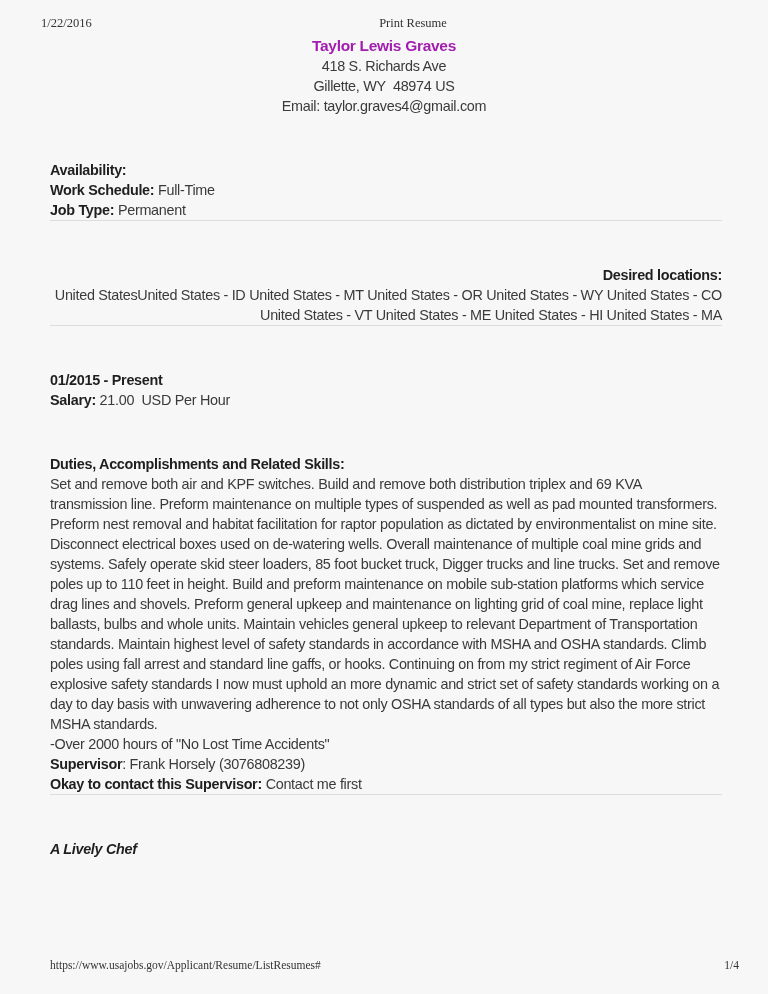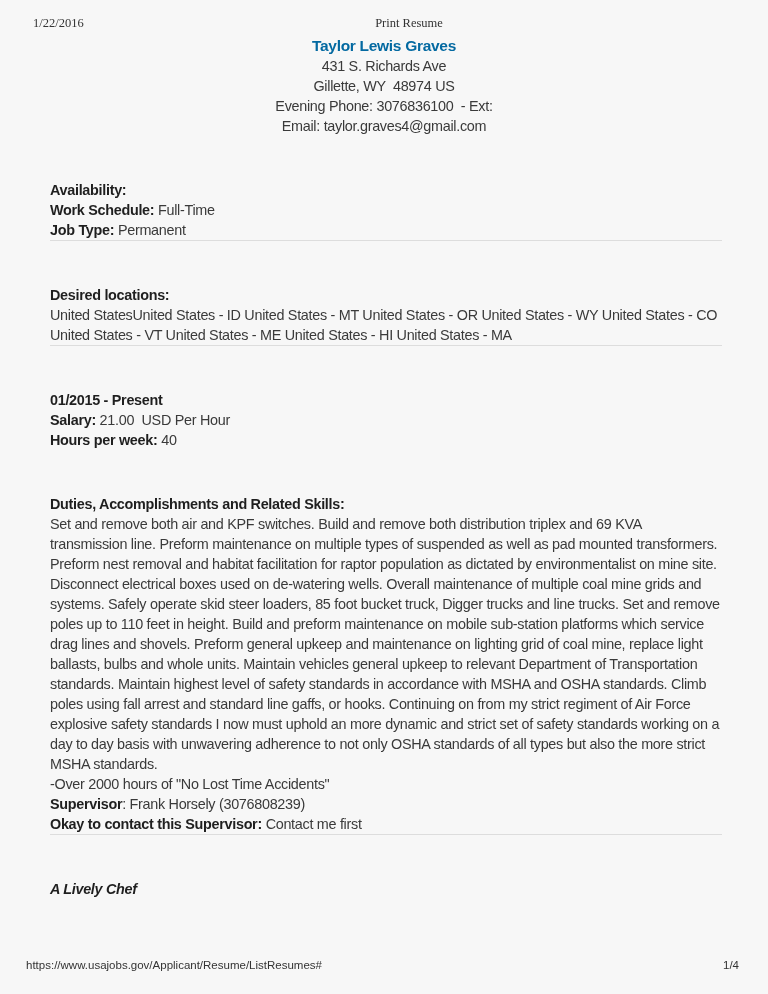--- a/index.html
+++ b/index.html
@@ -17,37 +17,38 @@
   [data-bind] { white-space: pre-wrap; }
 
   
   .print-header {
     position: relative;
     padding: 16px 33px 0 33px;
     font-family: "Liberation Serif", serif;
     font-size: 12.5px;
     color: #333333;
     height: 16px;
+    margin-left: 8px;
   }
   .print-date { position: absolute; left: 33px; top: 16px; }
   .print-title {
     position: absolute;
     left: 50%;
     top: 16px;
     transform: translateX(-50%);
     margin-left: 25px;
   }
   .print-footer {
     position: absolute;
-    left: 26px;
+    left: 50px;
     right: 29px;
     top: 959px;
     display: flex;
     justify-content: space-between;
-    font-family: Liberation Sans, sans-serif;
+    font-family: Liberation Serif, serif;
     font-size: 11.5px;
     color: #333333;
   }
 
   
   .doc {
     color: #3a3a3a;
     font-size: 14.4px;
     line-height: 20px;
     letter-spacing: -0.3px;
@@ -55,59 +56,58 @@
   b, .bold { font-weight: 700; color: #1f1f1f; margin-top: 44px; }
 
   .contact {
     text-align: center;
     margin-top: 3px;
   }
   .contact-name {
     font-size: 15.5px;
     line-height: 21px;
     font-weight: 700;
-    color: #0369a1;
+    color: #a21caf;
   }
   .content {
     padding: 0 46px 0 50px;
   }
   .row { min-height: 20px; }
 
   .avail-block { margin-top: 10px; }
 
   hr.divider {
     border: none;
     border-top: 1px solid #dddddd;
     margin: 0;
   }
   .hr1 { margin-top: 17px; }
-  .desired-block { margin-top: 22px; }
+  .desired-block { margin-top: 22px; text-align: right; }
   .hr2 { margin-top: 16px; }
   .we-heading-block { margin-top: 26px; }
   .job-block { margin-top: 20px; }
   .hr3 { margin-top: 18px; }
   .next-section { margin-top: 24px; font-style: italic; }
 </style>
 </head>
 <body>
 
 <div class="page">
 
   <div class="print-header">
     <span class="print-date" data-bind="print_header.date">1/22/2016</span>
     <span class="print-title" data-bind="print_header.title">Print Resume</span>
   </div>
 
   <div class="doc">
 
     <div class="contact">
       <div class="contact-name" data-bind="contact.name">Taylor Lewis Graves</div>
-      <div class="row" data-bind="contact.address_line1">431 S. Richards Ave</div>
+      <div class="row" data-bind="contact.address_line1">418 S. Richards Ave</div>
       <div class="row" data-bind="contact.address_line2">Gillette, WY  48974 US</div>
-      <div class="row" data-bind="contact.phone_line">Evening Phone: 3076836100  - Ext:</div>
       <div class="row" data-bind="contact.email_line">Email: taylor.graves4@gmail.com</div>
     </div>
 
     <div class="content">
 
       <div class="avail-block">
         <div class="row bold" data-bind="availability.heading">Availability:</div>
         <div class="row"><b data-bind="availability.work_schedule_label">Work Schedule:</b> <span data-bind="availability.work_schedule_value">Full-Time</span></div>
         <div class="row"><b data-bind="availability.job_type_label">Job Type:</b> <span data-bind="availability.job_type_value">Permanent</span></div>
       </div>
@@ -118,21 +118,20 @@
         <div class="row bold" data-bind="desired_locations.heading">Desired locations:</div>
         <div data-bind="desired_locations.text">United StatesUnited States - ID United States - MT United States - OR United States - WY United States - CO United States - VT United States - ME United States - HI United States - MA</div>
       </div>
 
       <hr class="divider hr2">
 
 
       <div class="job-block">
         <div class="row bold" data-bind="work_experience.period">01/2015 - Present</div>
         <div class="row"><b data-bind="work_experience.salary_label">Salary:</b> <span data-bind="work_experience.salary_value">21.00  USD Per Hour</span></div>
-        <div class="row"><b data-bind="work_experience.hours_label">Hours per week:</b> <span data-bind="work_experience.hours_value">40</span></div>
         <div class="row bold" data-bind="work_experience.duties_label">Duties, Accomplishments and Related Skills:</div>
         <div data-bind="work_experience.duties_text">Set and remove both air and KPF switches. Build and remove both distribution triplex and 69 KVA transmission line. Preform maintenance on multiple types of suspended as well as pad mounted transformers. Preform nest removal and habitat facilitation for raptor population as dictated by environmentalist on mine site. Disconnect electrical boxes used on de-watering wells. Overall maintenance of multiple coal mine grids and systems. Safely operate skid steer loaders, 85 foot bucket truck, Digger trucks and line trucks. Set and remove poles up to 110 feet in height. Build and preform maintenance on mobile sub-station platforms which service drag lines and shovels. Preform general upkeep and maintenance on lighting grid of coal mine, replace light ballasts, bulbs and whole units. Maintain vehicles general upkeep to relevant Department of Transportation standards. Maintain highest level of safety standards in accordance with MSHA and OSHA standards. Climb poles using fall arrest and standard line gaffs, or hooks. Continuing on from my strict regiment of Air Force explosive safety standards I now must uphold an more dynamic and strict set of safety standards working on a day to day basis with unwavering adherence to not only OSHA standards of all types but also the more strict MSHA standards.</div>
         <div class="row" data-bind="work_experience.extra_line">-Over 2000 hours of "No Lost Time Accidents"</div>
         <div class="row"><b data-bind="work_experience.supervisor_label">Supervisor</b><span data-bind="work_experience.supervisor_rest">: Frank Horsely (3076808239)</span></div>
         <div class="row"><b data-bind="work_experience.contact_ok_label">Okay to contact this Supervisor:</b> <span data-bind="work_experience.contact_ok_value">Contact me first</span></div>
       </div>
 
       <hr class="divider hr3">
 
       <div class="next-section">

